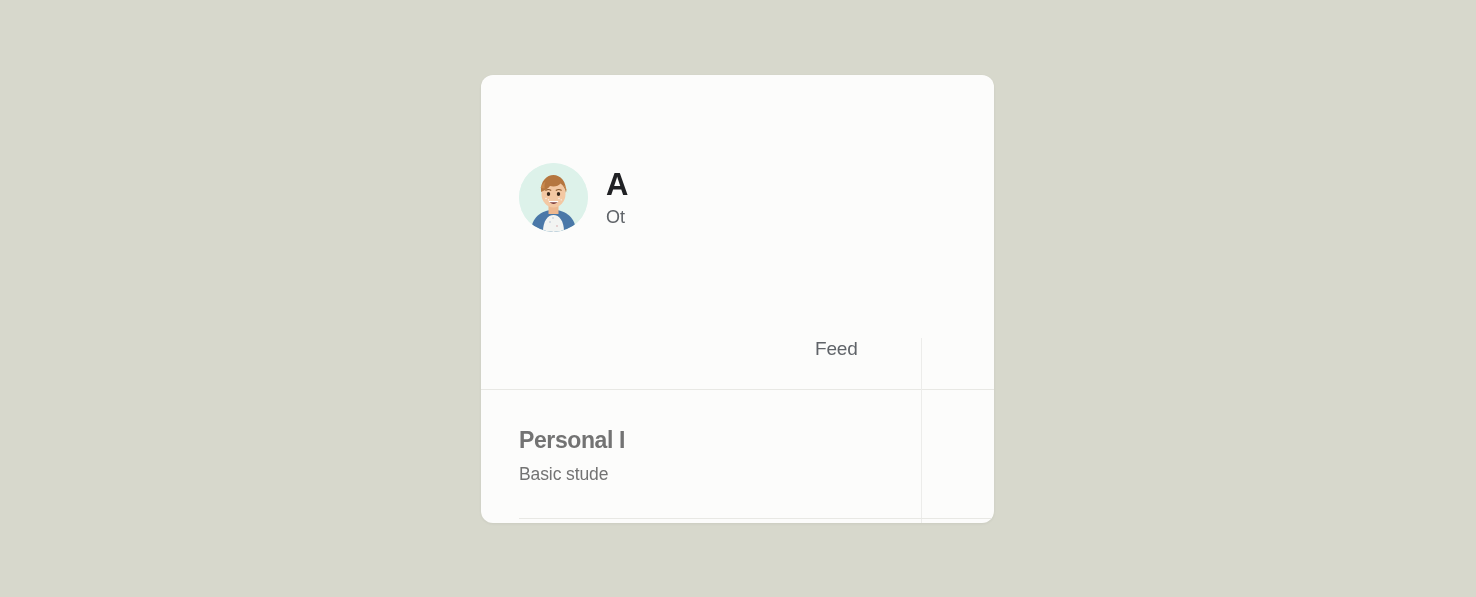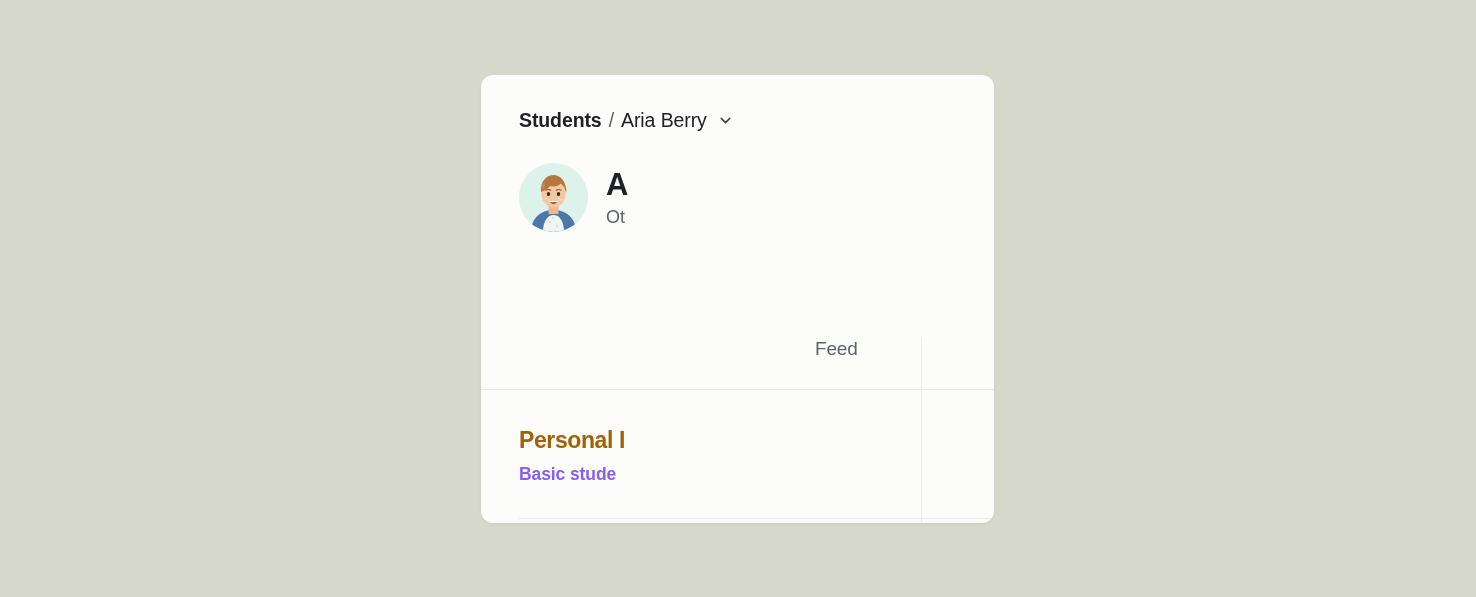--- a/index.html
+++ b/index.html
@@ -144,31 +144,30 @@
   
   #section {
     position: absolute;
     left: 38px;
     top: 352px;
     right: 0;
   }
   #section-title {
     font-size: 23px;
     font-weight: 700;
-    color: #a16207;
+    color: #737373;
     letter-spacing: -.4px;
     white-space: nowrap;
   }
   #section-sub {
     font-size: 17.5px;
-    color: #8b5cf6;
+    color: #737373;
     margin-top: 10px;
     white-space: nowrap;
     letter-spacing: -.1px;
-    font-weight: bold;
   }
   #section-rule {
     position: absolute;
     left: 38px;
     right: 0;
     top: 443px;
     height: 1px;
     background: #e8e8e4;
   }
 
@@ -180,30 +179,20 @@
     width: 1px;
     bottom: 0;
     background: #ececeA;
   }
 </style>
 </head>
 <body>
 
 <div id="card">
 
-  <div id="breadcrumb">
-    <span class="crumb">Students</span>
-    <span class="crumb-sep">/</span>
-    <span class="crumb-current">Aria Berry</span>
-    <span id="crumb-chevron">
-      <svg width="17" height="17" viewBox="0 0 20 20" fill="none">
-        <path d="M5 7.5L10 12.5L15 7.5" stroke="#3c4043" stroke-width="1.7" stroke-linecap="round" stroke-linejoin="round"></path>
-      </svg>
-    </span>
-  </div>
 
   <div id="profile">
     <div id="avatar">
       <svg width="69" height="69" viewBox="0 0 69 69">
         <defs>
           <clipPath id="cc">
               <circle cx="34.5" cy="34.5" r="34.5"></circle>
             </clipPath>
         </defs>
         <g clip-path="url(#cc)">

